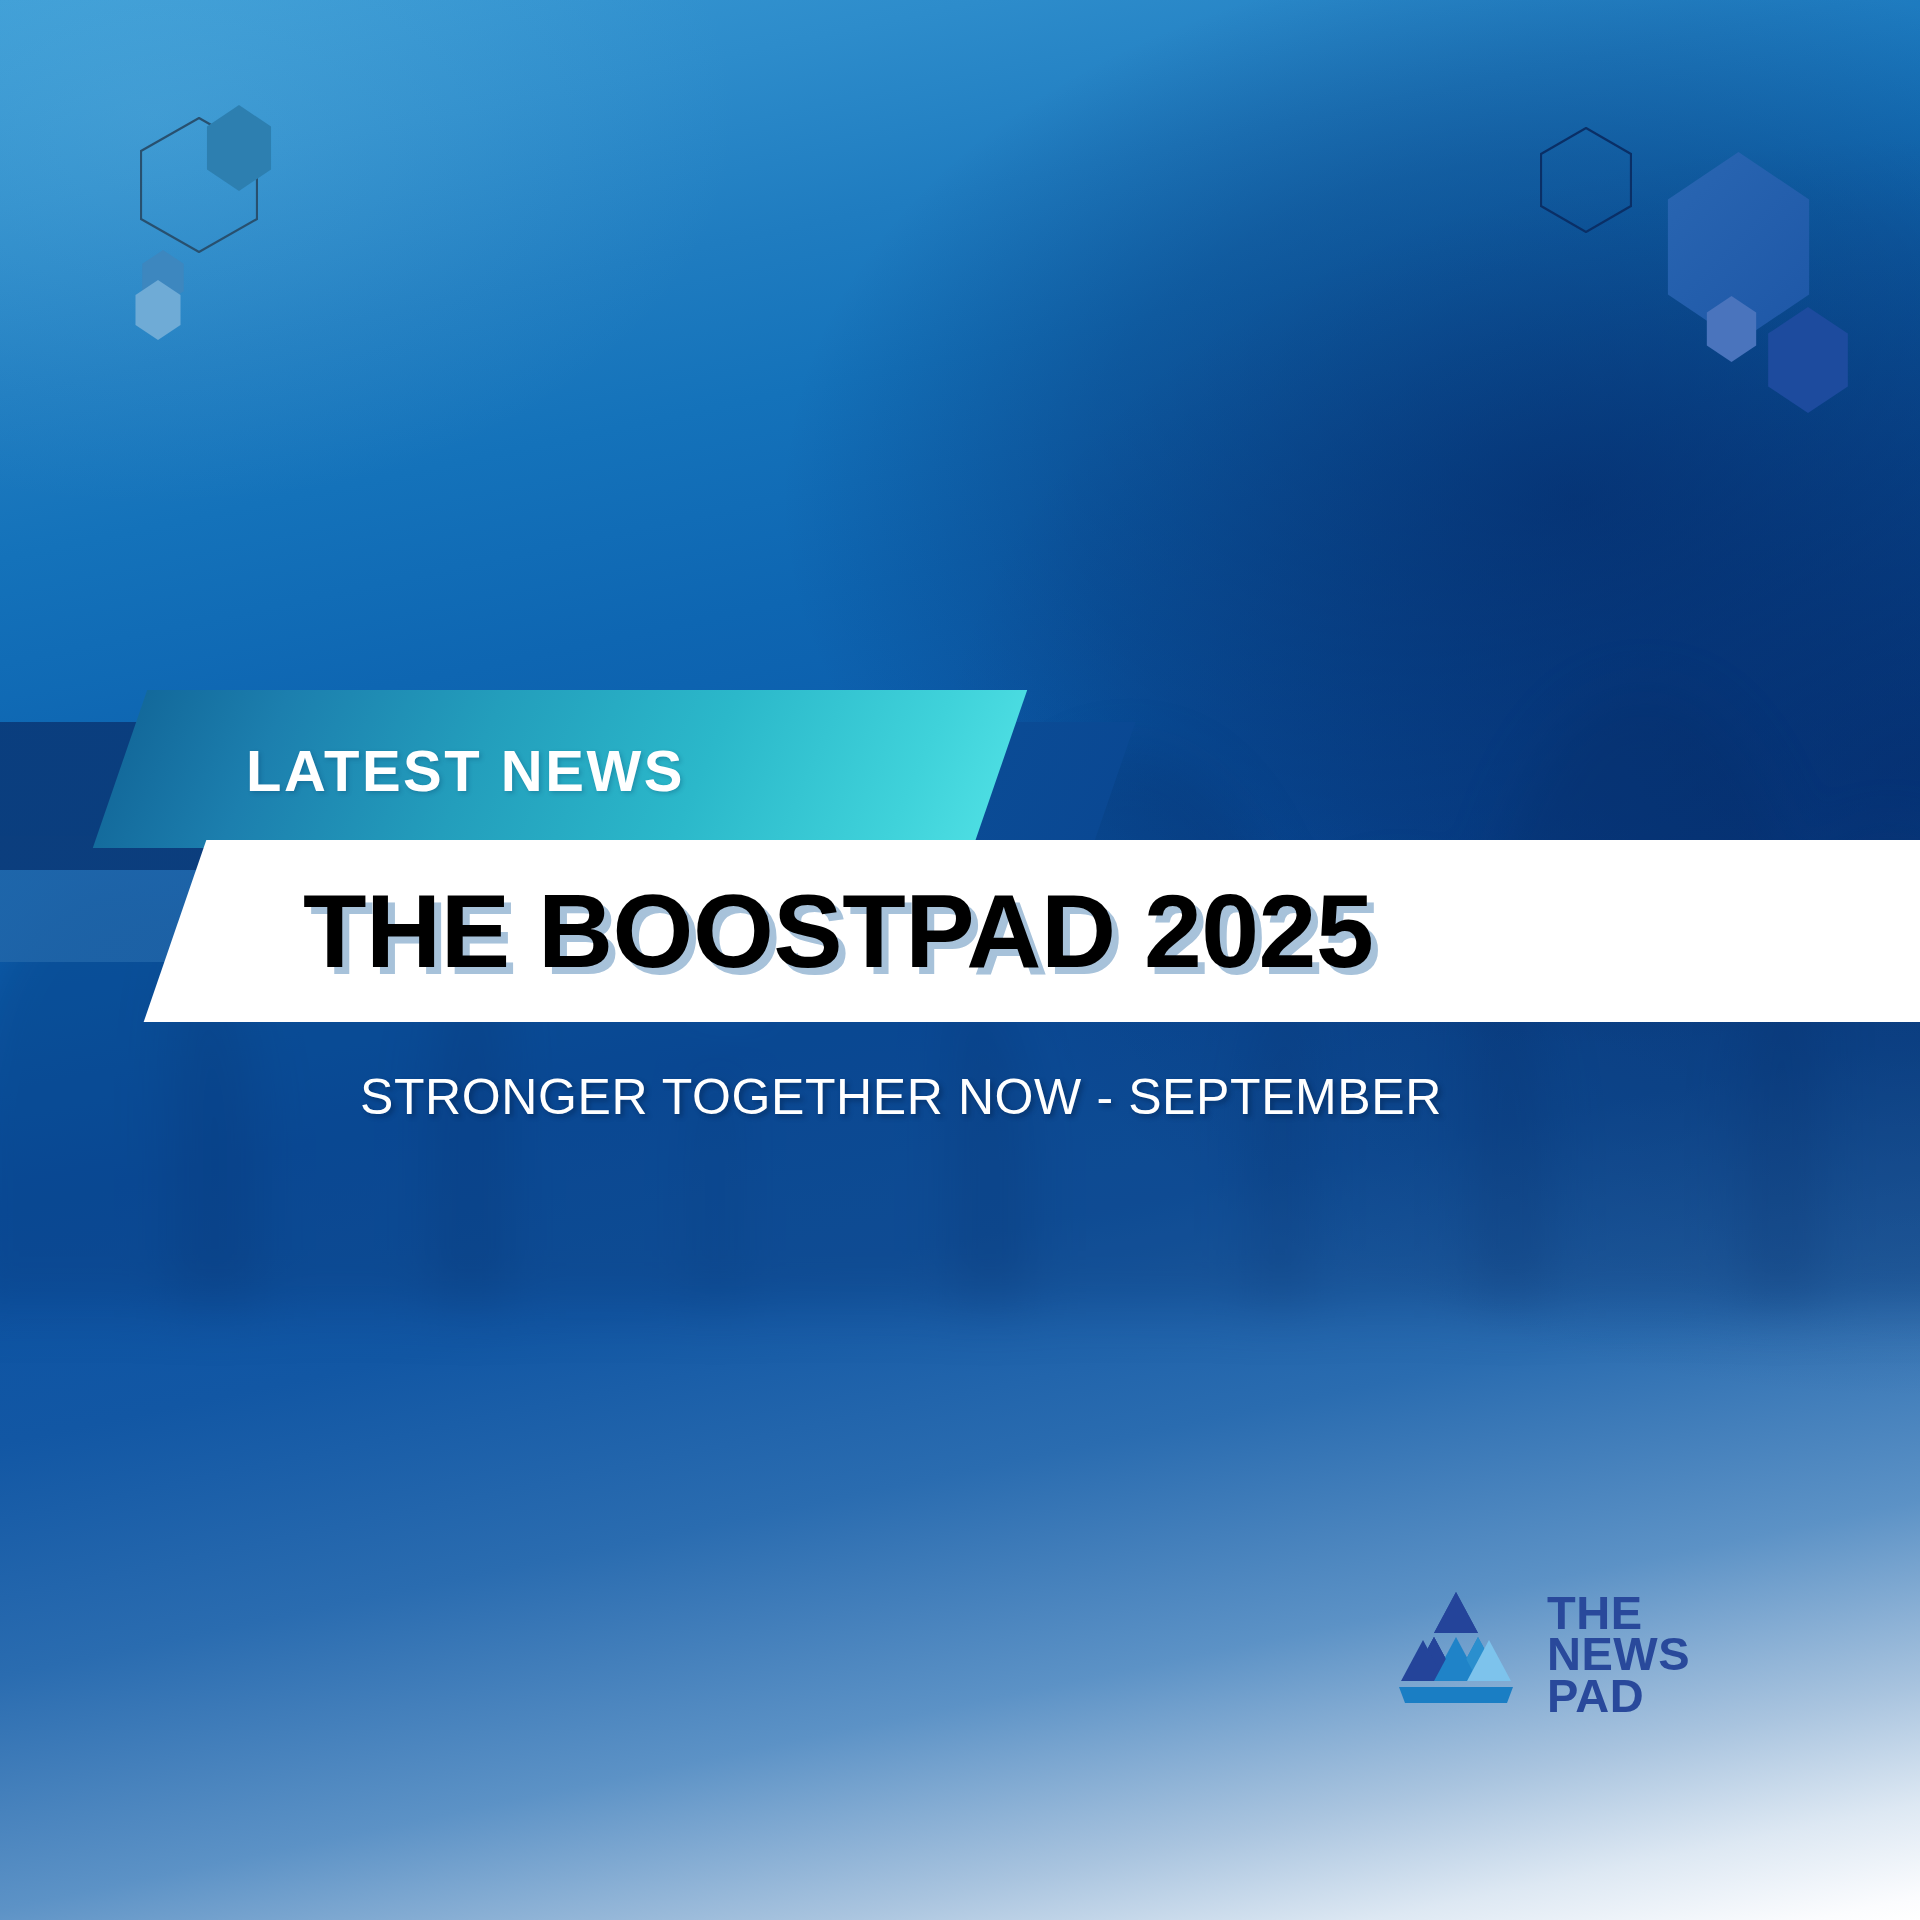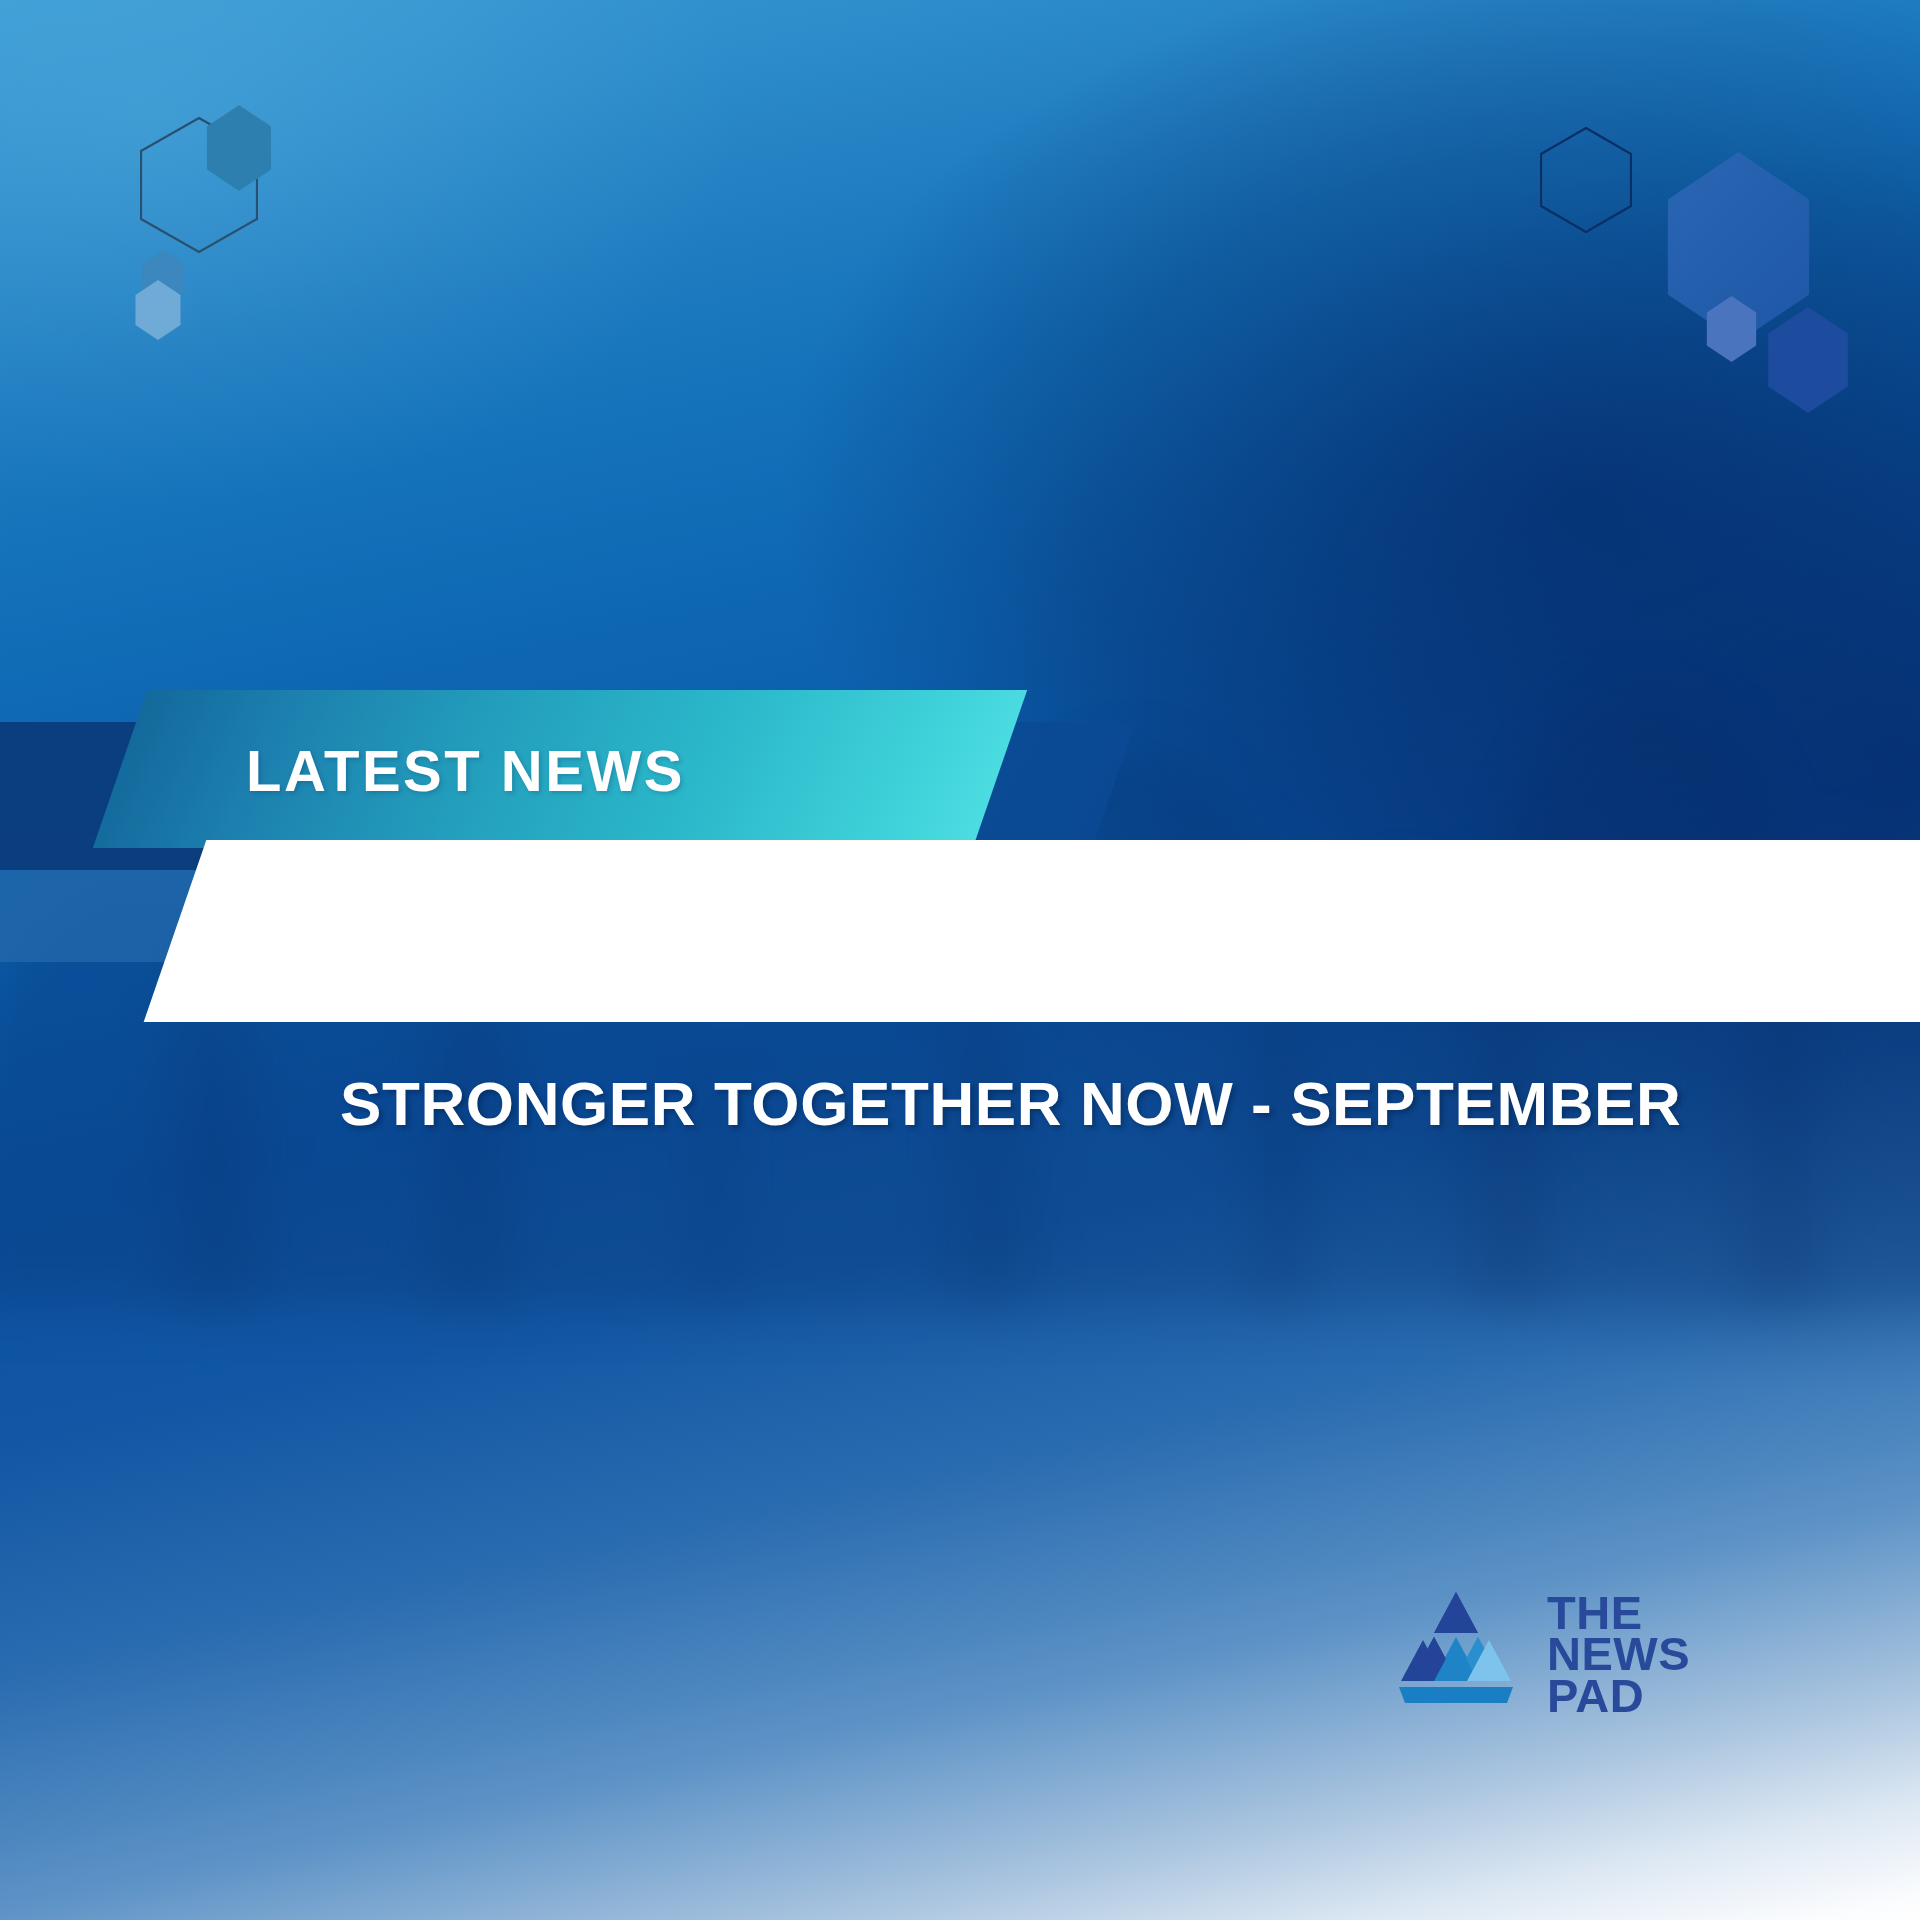--- a/index.html
+++ b/index.html
@@ -159,26 +159,26 @@
     font-size: 104px;
     font-weight: bold;
     color: #000000;
     letter-spacing: -0.5px;
     text-shadow: 7px 7px 0 #a7c2da;
     white-space: nowrap;
   }
 
   .subtitle {
     position: absolute;
-    left: 340px;
+    left: 360px;
     top: 1068px;
     width: 1200px;
     color: #ffffff;
-    font-size: 62px;
-    font-weight: bold;
+    font-size: 50px;
+    font-weight: normal;
     letter-spacing: 0.6px;
     text-shadow: 3px 3px 5px rgba(0,30,70,0.45);
     white-space: nowrap;
   }
 
   
   .logo {
     position: absolute;
     left: 1395px;
     top: 1588px;
@@ -242,20 +242,21 @@
     <div class="ribbon-dark-lower"></div>
     <div class="ribbon-dark-left"></div>
     <div class="ribbon-dark-right"></div>
     <div class="ribbon-teal"></div>
     <div class="banner-white"></div>
     <div class="banner-white-cover"></div>
   </div>
 
   <div class="ribbon-teal-label">LATEST NEWS</div>
 
+  <div class="headline">THE BOOSTPAD 2025</div>
 
   <div class="subtitle">STRONGER TOGETHER NOW - SEPTEMBER</div>
 
   <div class="logo">
     <svg class="logo-mark" viewBox="0 0 122 118" aria-hidden="true">
       <polygon points="61,4 83,45 39,45" fill="#24449a"></polygon>
       <polygon points="39,49 61,90 17,90" fill="#24449a"></polygon>
       <polygon points="83,49 105,90 61,90" fill="#1f83c8"></polygon>
       <polygon points="17,94 39,94  28,94" fill="none"></polygon>
       <polygon points="17,51 39,92 -5,92" fill="none"></polygon>

